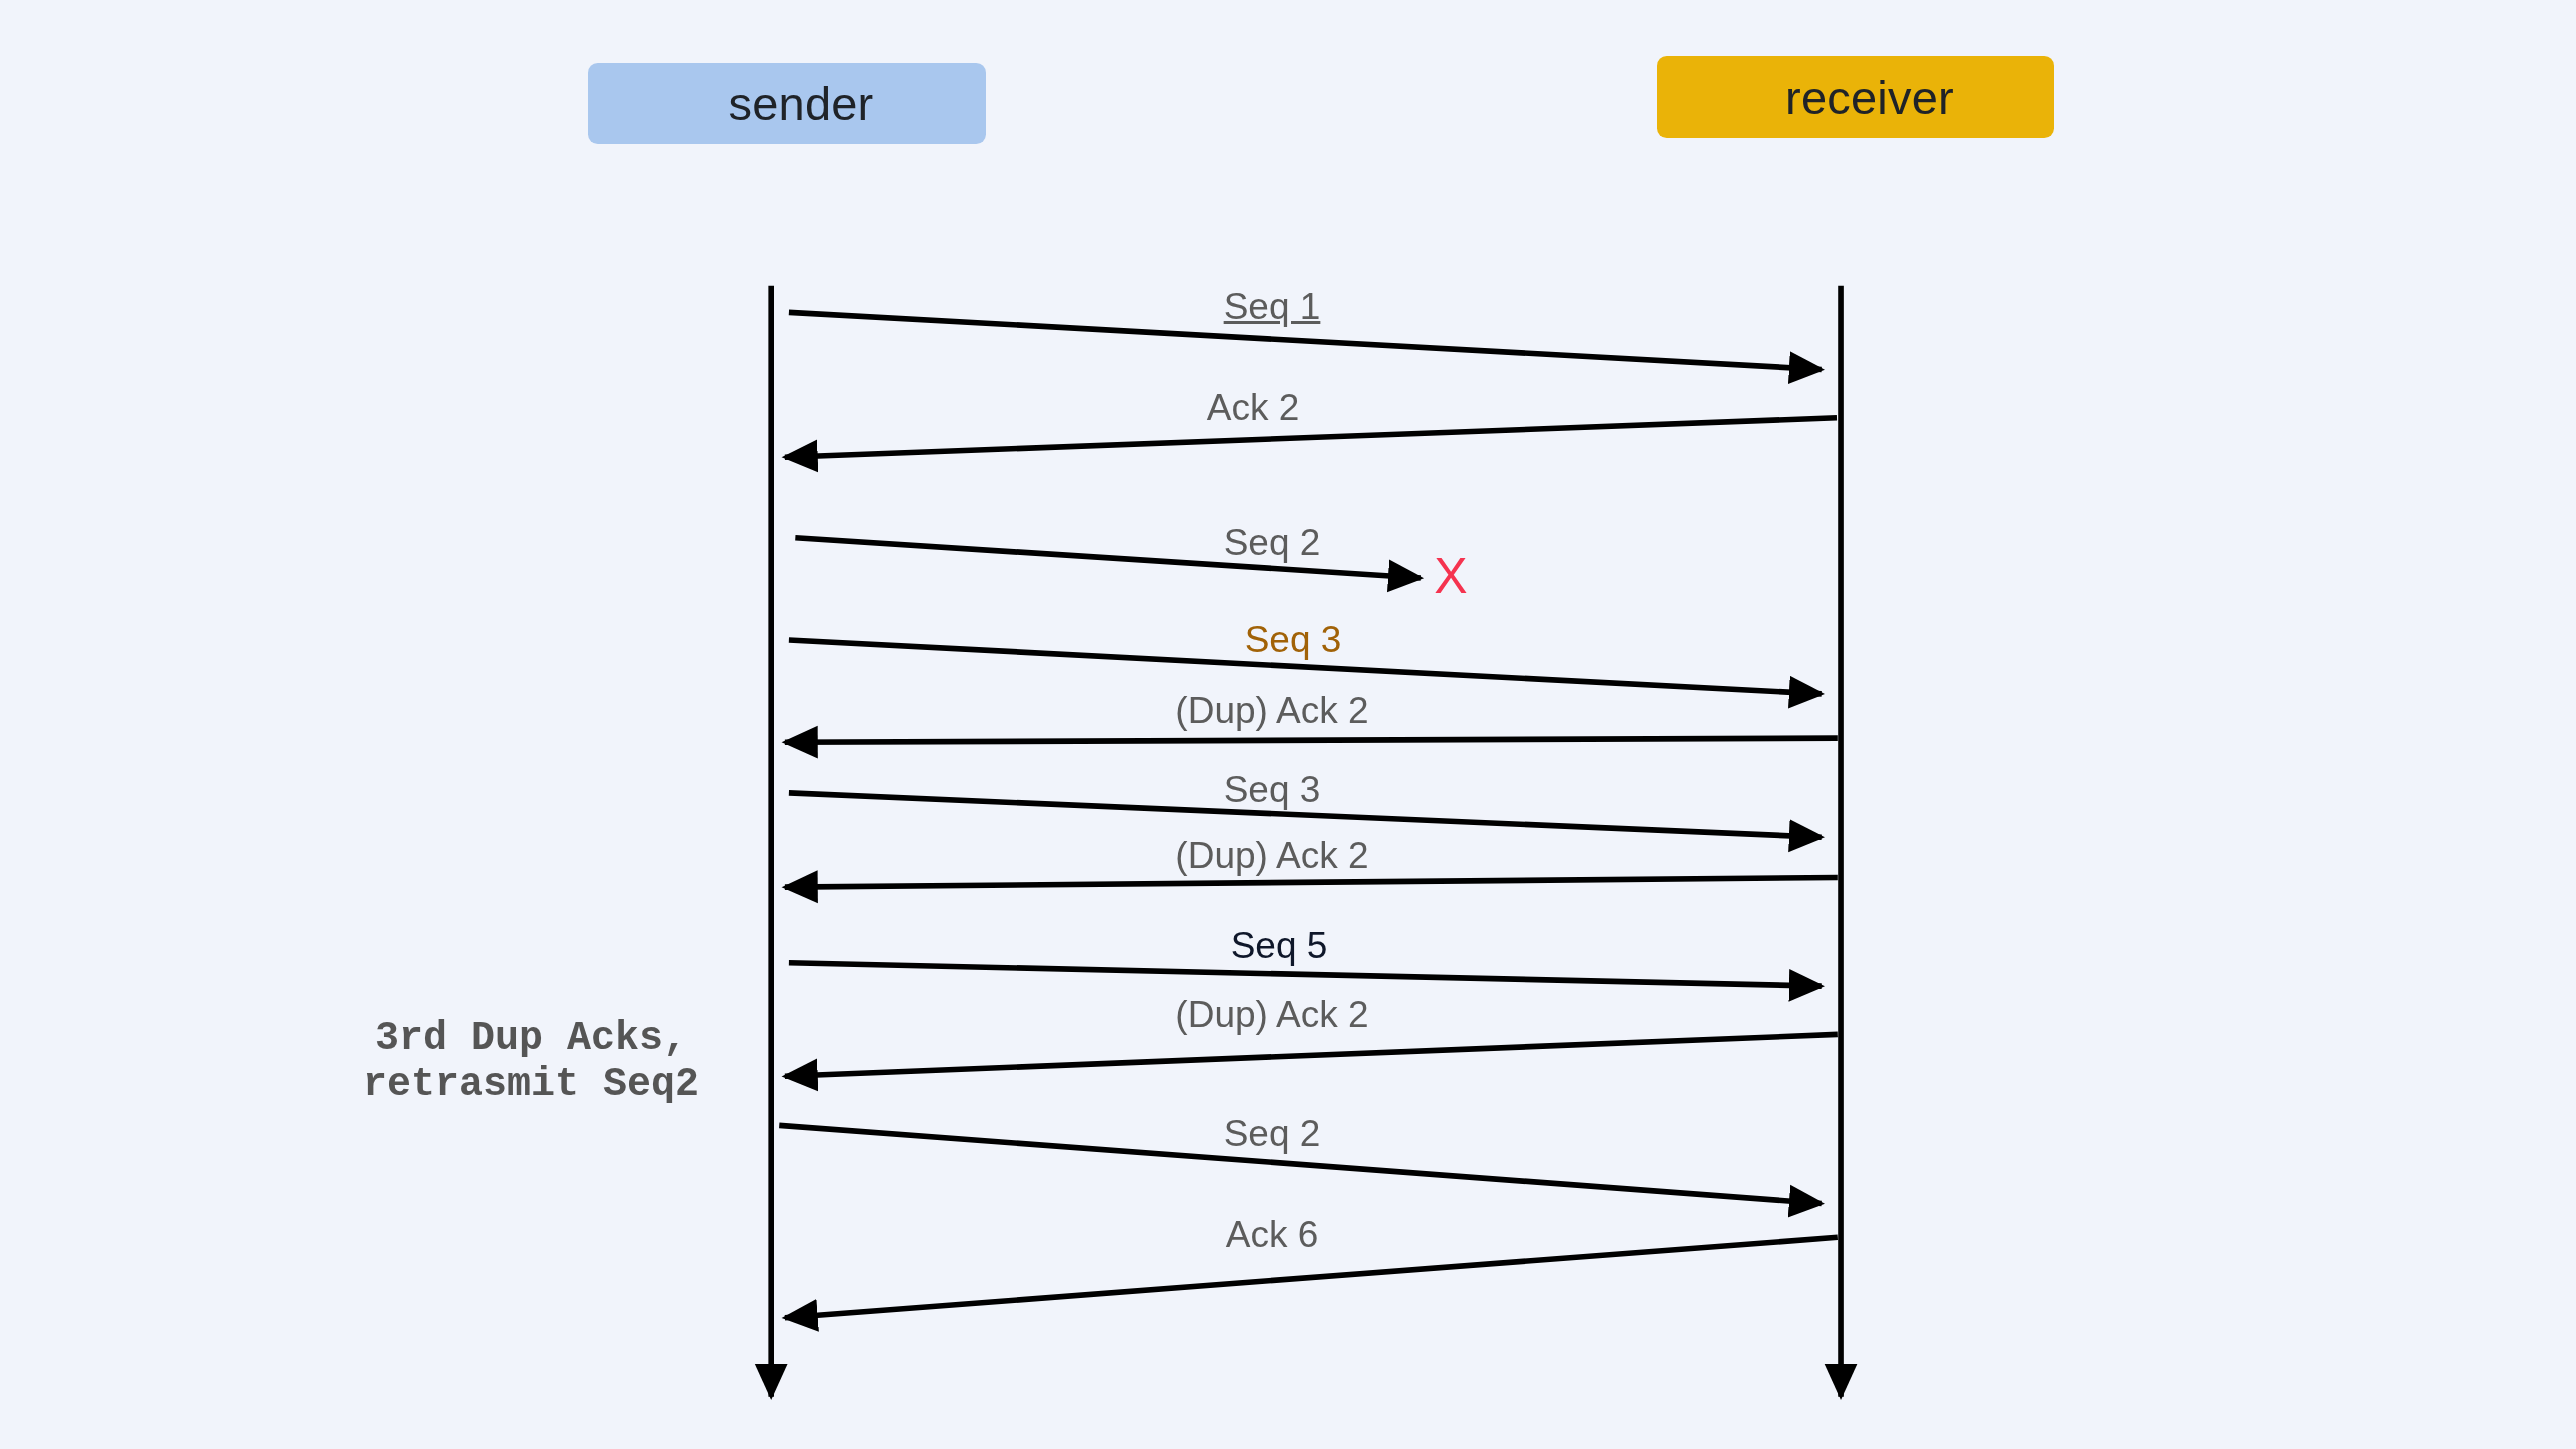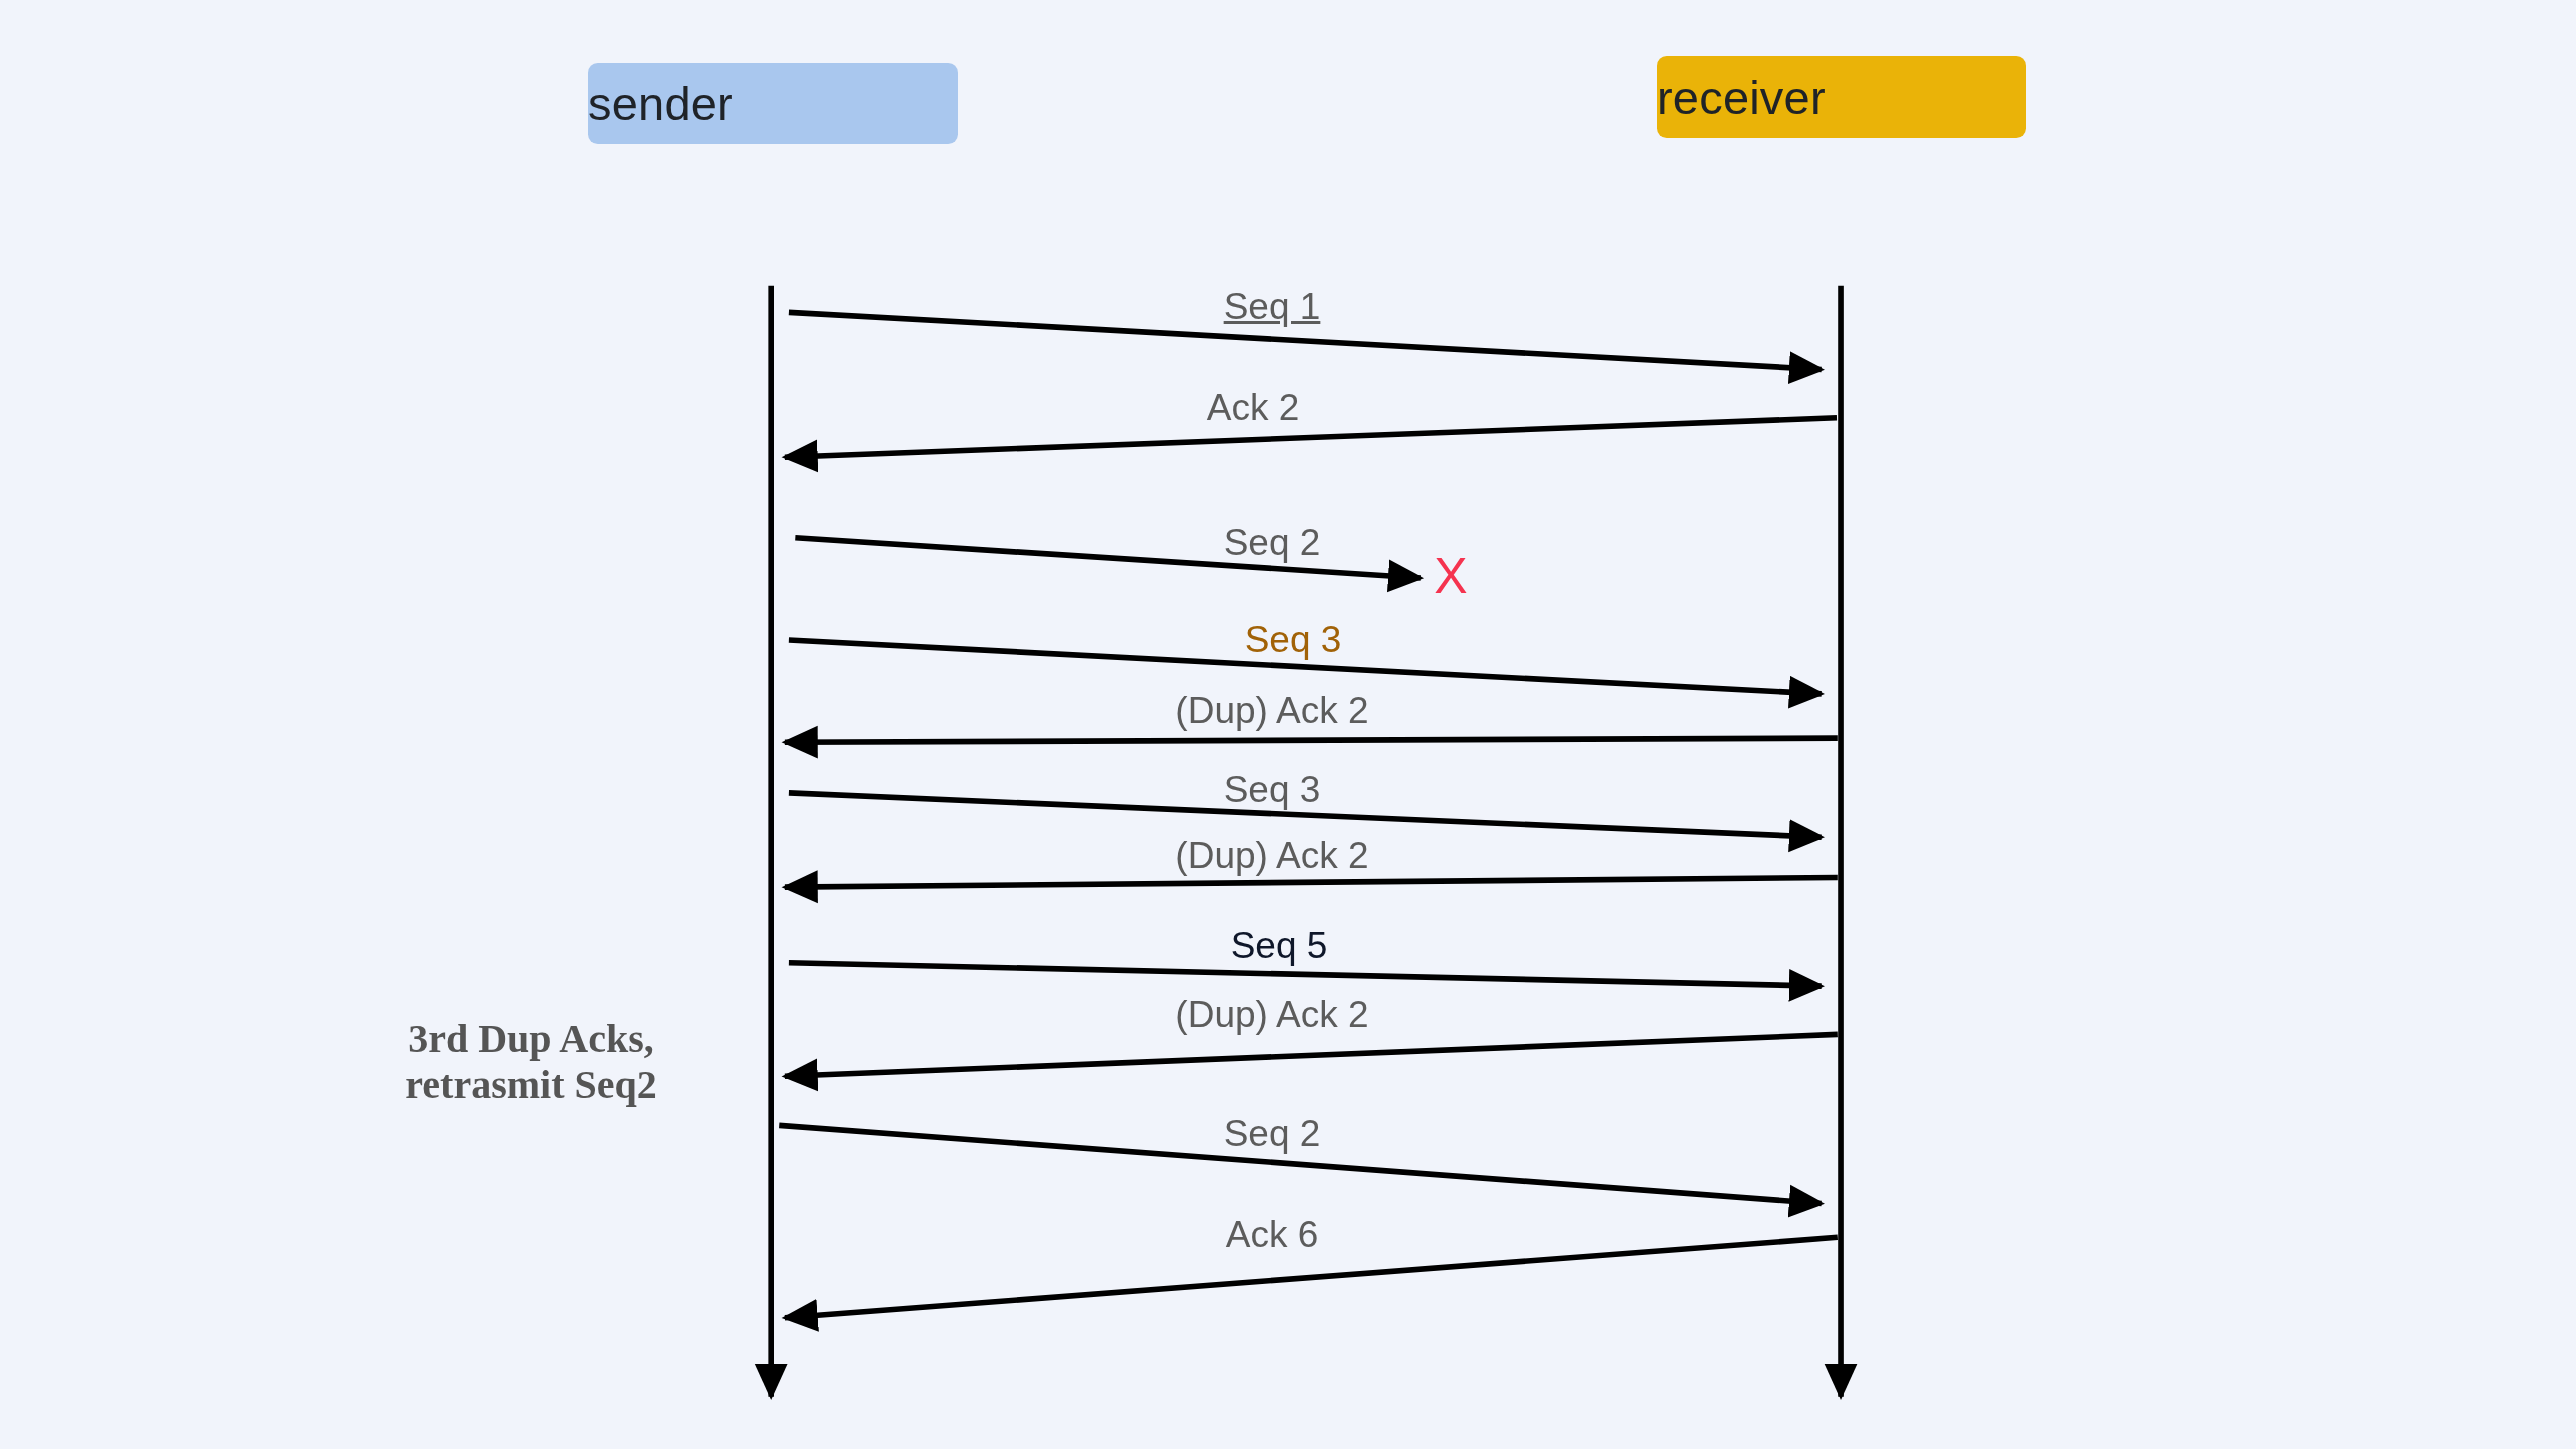--- a/index.html
+++ b/index.html
@@ -23,43 +23,44 @@
     position: absolute;
     top: 0;
     left: 0;
     width: 2576px;
     height: 1449px;
   }
   .actor-box {
     position: absolute;
     display: flex;
     align-items: center;
-    justify-content: flex-start;
+    justify-content: center;
     background: #a9c7ee;
     border-radius: 9.7px;
     color: #1f2328;
     font-size: 47px;
     font-family: "Liberation Sans", sans-serif;
     letter-spacing: 0.2px;
+    padding-left: 28px;
   }
   .msg-label {
     position: absolute;
     color: #5c5c5c;
     font-size: 37px;
     font-family: "Liberation Sans", sans-serif;
     white-space: nowrap;
     transform: translateX(-50%);
     text-align: center;
   }
   .note-label {
     position: absolute;
     color: #555555;
     font-size: 40px;
     font-weight: bold;
-    font-family: Liberation Serif, serif;
+    font-family: Liberation Mono, monospace;
     text-align: center;
     line-height: 1.16;
     transform: translateX(-50%);
     white-space: nowrap;
   }
   .drop-x {
     position: absolute;
     color: #f5334f;
     font-size: 50px;
     font-family: "Liberation Sans", sans-serif;

